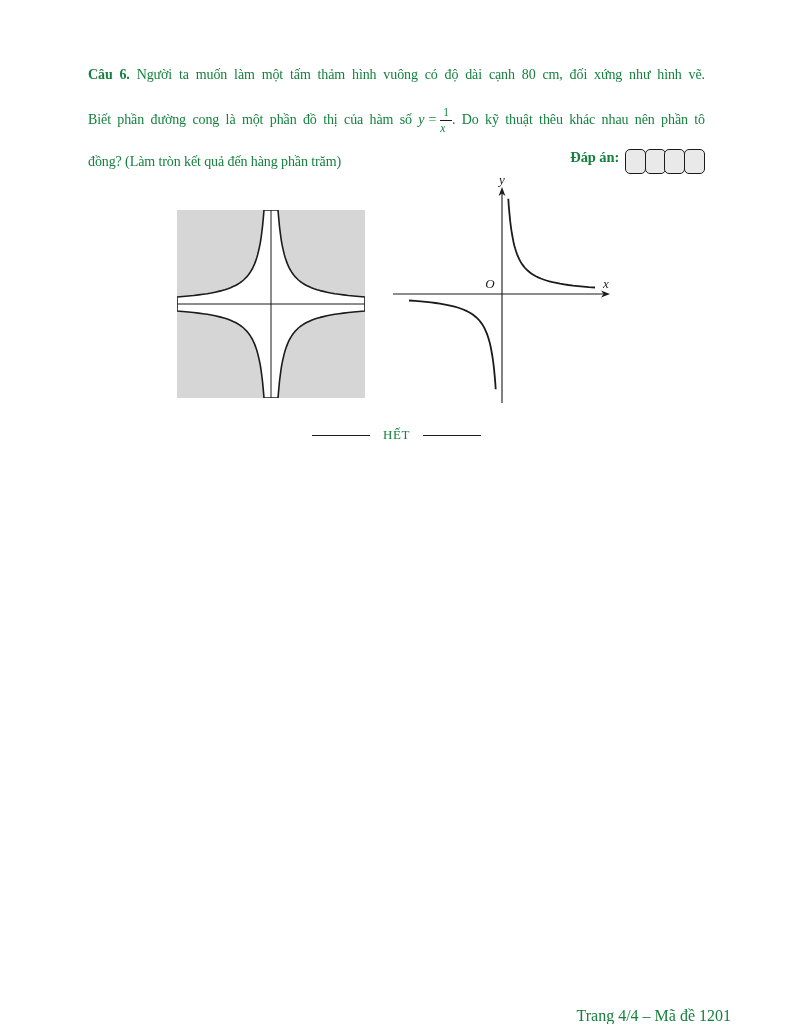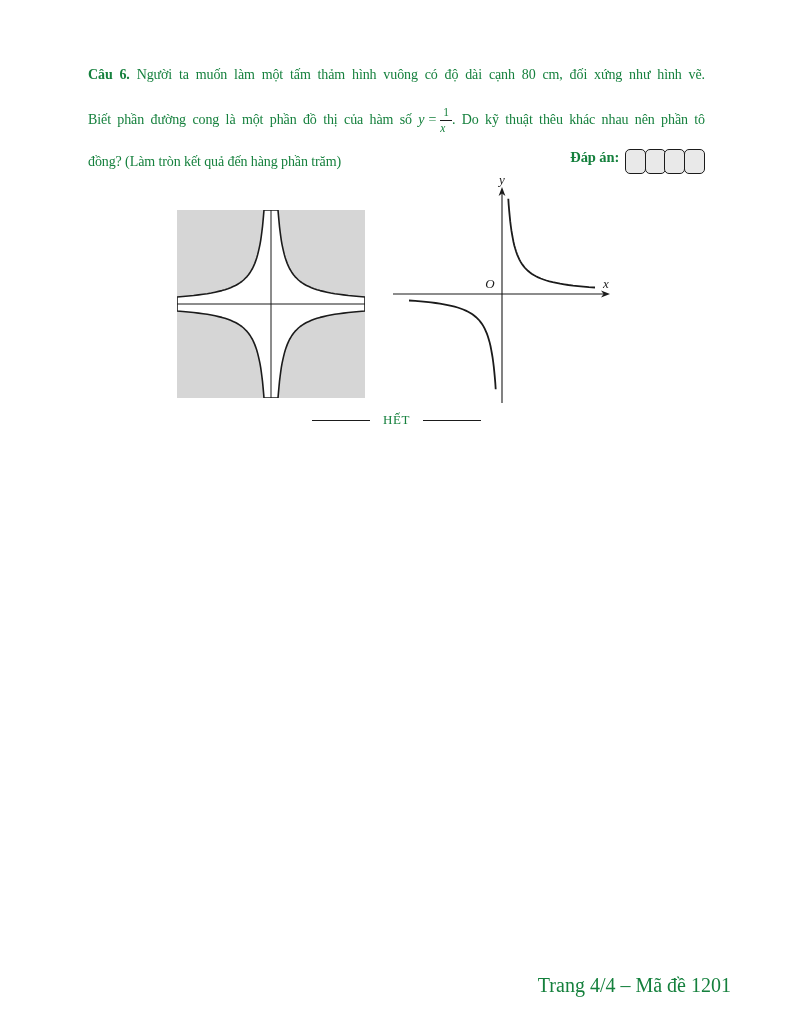--- a/index.html
+++ b/index.html
@@ -22,24 +22,24 @@
   .frac{display:inline-block;vertical-align:middle;text-align:center;font-size:11.5px;line-height:1.15;}
   .frac .num{display:block;border-bottom:1px solid #1b1b1b;padding:0 3px 1px 3px;}
   .frac .den{display:block;font-style:italic;padding-top:1px;}
   .answer-area{display:flex;}
   .answer-label{font-weight:bold;margin-right:7px;font-size:14.5px;}
   .abox{width:19px;height:23px;border:1.3px solid #1b1b1b;border-radius:5px;background:#e9e9e9;margin-left:-1.3px;}
   .abox:first-of-type{margin-left:0;}
   .carpet-svg{position:absolute;left:177px;top:210px;}
   .graph-svg{position:absolute;left:388px;top:172px;}
   .graph-label{font-size:13px;font-style:italic;fill:#1b1b1b;}
-  .end-line{position:absolute;left:88px;top:412px;width:617px;display:flex;align-items:center;justify-content:center;}
+  .end-line{position:absolute;left:88px;top:427px;width:617px;display:flex;align-items:center;justify-content:center;}
   .end-rule{width:58px;height:1px;background:#1b1b1b;}
   .end-text{margin:0 13px;font-size:13px;letter-spacing:0.5px;}
-  .footer{position:absolute;top:974px;right:87px;font-size:20px;text-align:center;}
+  .footer{position:absolute;top:1007px;right:87px;font-size:16px;text-align:center;}
 </style>
 </head>
 <body>
 
 <div class="page">
 
   <div class="qline l1"><span class="qlabel">Câu 6.</span> <span>Người ta muốn làm một tấm thảm hình vuông có độ dài cạnh 80 cm, đối xứng như hình vẽ.</span></div>
 
   <div class="qline l2"><span>Biết phần đường cong là một phần đồ thị của hàm số</span> <span class="math"><span class="mi">y</span><span class="eq">=</span><span class="frac"><span class="num">1</span><span class="den">x</span></span></span><span>. Do kỹ thuật thêu khác nhau nên phần tô</span></div>
 

